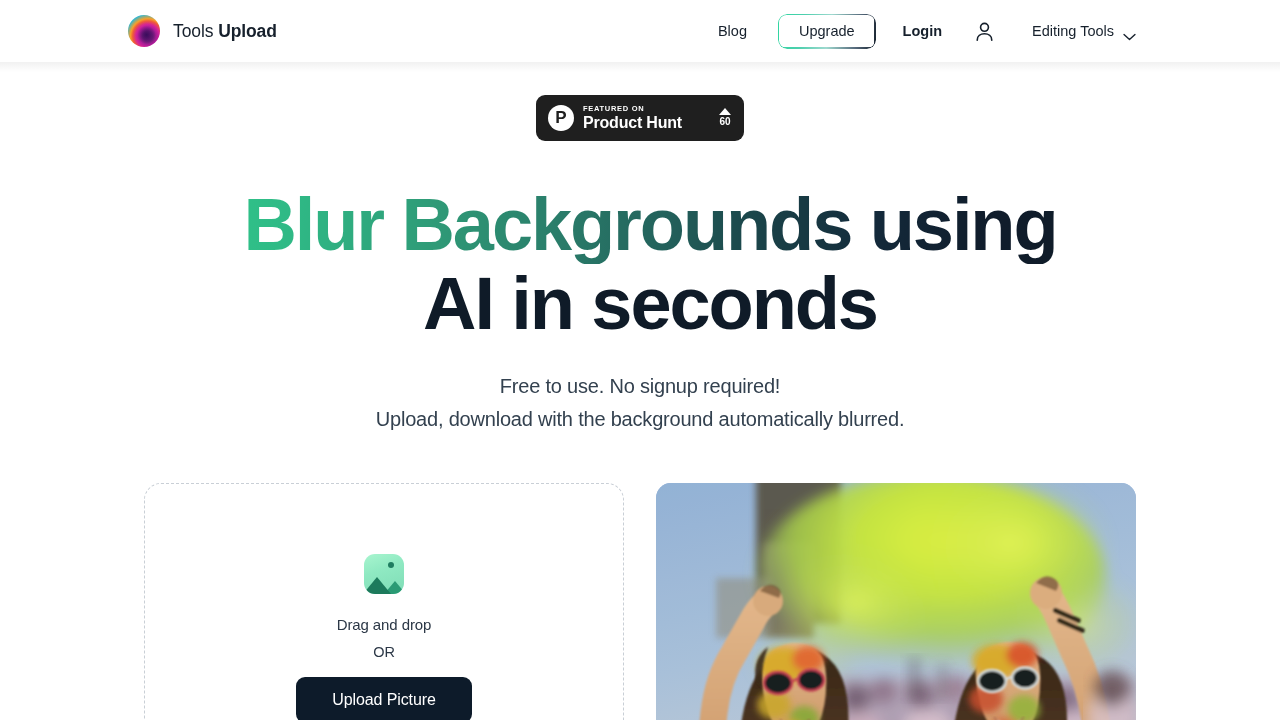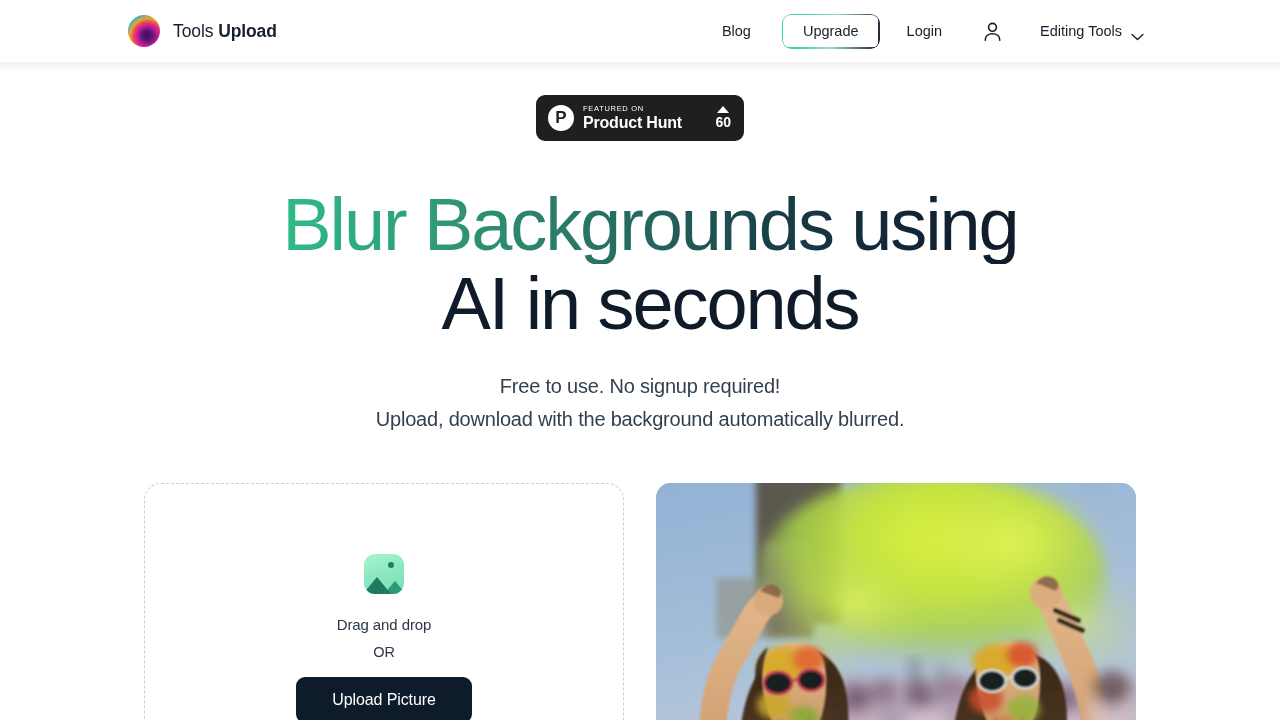--- a/index.html
+++ b/index.html
@@ -68,21 +68,21 @@
     font-size: 17.5px;
     color: #16202c;
     letter-spacing: -0.1px;
     white-space: nowrap;
   }
   .brand-name b { font-weight: 700; }
   .brand-name span.light { font-weight: 400; }
 
   .nav {
     position: absolute;
-    right: 8px;
+    right: 16px;
     top: 0;
     height: 62px;
     display: flex;
     align-items: center;
     padding-right: 128px;
   }
   .nav-link {
     font-size: 14.5px;
     color: #16202c;
     text-decoration: none;
@@ -110,21 +110,21 @@
     border-radius: 9px;
     padding: 1.4px;
     background: linear-gradient(100deg, #2ed6a0 0%, #4ecfae 26%, #9fd9cf 52%, #566a7c 80%, #16202c 100%);
     -webkit-mask: linear-gradient(#000 0 0) content-box, linear-gradient(#000 0 0);
     -webkit-mask-composite: xor;
     mask: linear-gradient(#000 0 0) content-box, linear-gradient(#000 0 0);
     mask-composite: exclude;
     pointer-events: none;
   }
 
-  .nav-login { margin-right: 39px; }
+  .nav-login { margin-right: 31px; font-weight: bold; }
 
   .user-icon {
     width: 23px;
     height: 23px;
     margin-right: 36px;
     cursor: pointer;
     display: block;
   }
 
   .tools-menu {
@@ -174,21 +174,21 @@
   .ph-text {
     margin-left: 9px;
     display: flex;
     flex-direction: column;
     justify-content: center;
     flex: 1;
   }
   .ph-featured {
     color: #ffffff;
     font-size: 7.5px;
-    font-weight: 400;
+    font-weight: 700;
     letter-spacing: 0.7px;
     line-height: 1.25;
   }
   .ph-name {
     color: #ffffff;
     font-size: 16px;
     font-weight: 700;
     letter-spacing: -0.2px;
     line-height: 1.15;
     margin-top: 1px;
@@ -201,34 +201,34 @@
     padding-bottom: 1px;
   }
   .ph-arrow {
     width: 0; height: 0;
     border-left: 6.5px solid transparent;
     border-right: 6.5px solid transparent;
     border-bottom: 7.5px solid #ffffff;
   }
   .ph-count {
     color: #ffffff;
-    font-size: 14px;
+    font-size: 10px;
     font-weight: 700;
     margin-top: 2px;
     line-height: 1;
   }
 
   
   .hero {
     text-align: center;
     padding-top: 44px;
   }
   .headline {
     font-size: 74px;
-    font-weight: 400;
+    font-weight: 700;
     letter-spacing: -2.1px;
     line-height: 1.07;
     color: #0f1b28;
     padding-left: 20px;
   }
   .headline .line1 {
     display: block;
     background: linear-gradient(92deg,
         #2fd897 0%, #30d08f 9%,
         #2fb885 22%, #2f9a77 33%,

